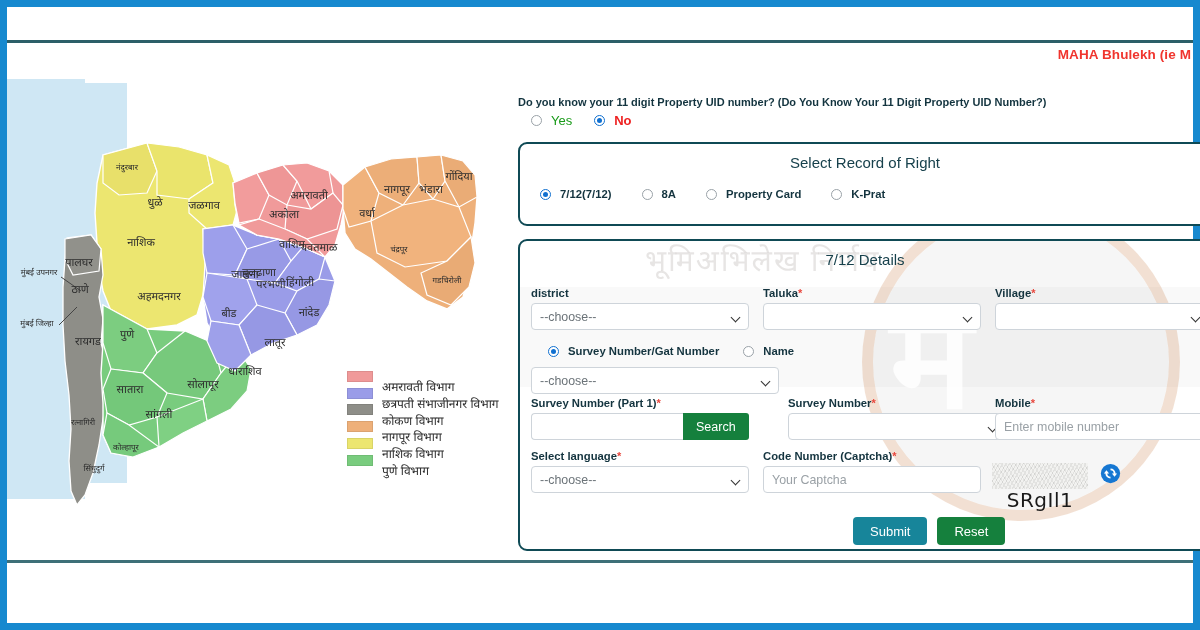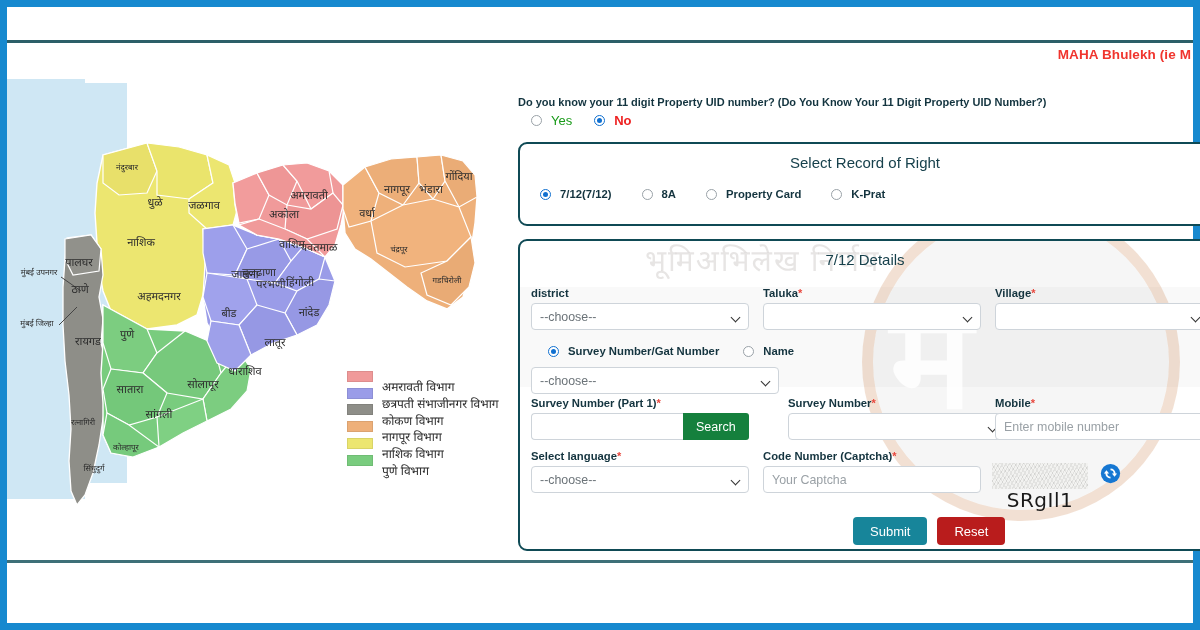--- a/index.html
+++ b/index.html
@@ -179,21 +179,21 @@
     position:absolute; left:580px; top:222px; width:21px; height:21px; cursor:pointer;
   }
 
   .actions { position:absolute; left:289px; top:276px; display:flex;margin-left:44px; }
   .btn {
     height:28px; padding:0 17px; display:flex; align-items:center;
     justify-content:center; font-size:13px; color:#fff; border-radius:4px;
     cursor:pointer; margin-right:10px;
   }
   .btn-submit { background:#17859a; }
-  .btn-reset  { background:#b91c1c; }
+  .btn-reset  { background:#15803d; }
 </style>
 </head>
 <body>
 
 <div class="frame">
 
   <div class="topbar"></div>
   <div class="rule-top"></div>
   <div class="brandline">MAHA Bhulekh (ie M</div>
   <div class="rule-bottom"></div>

